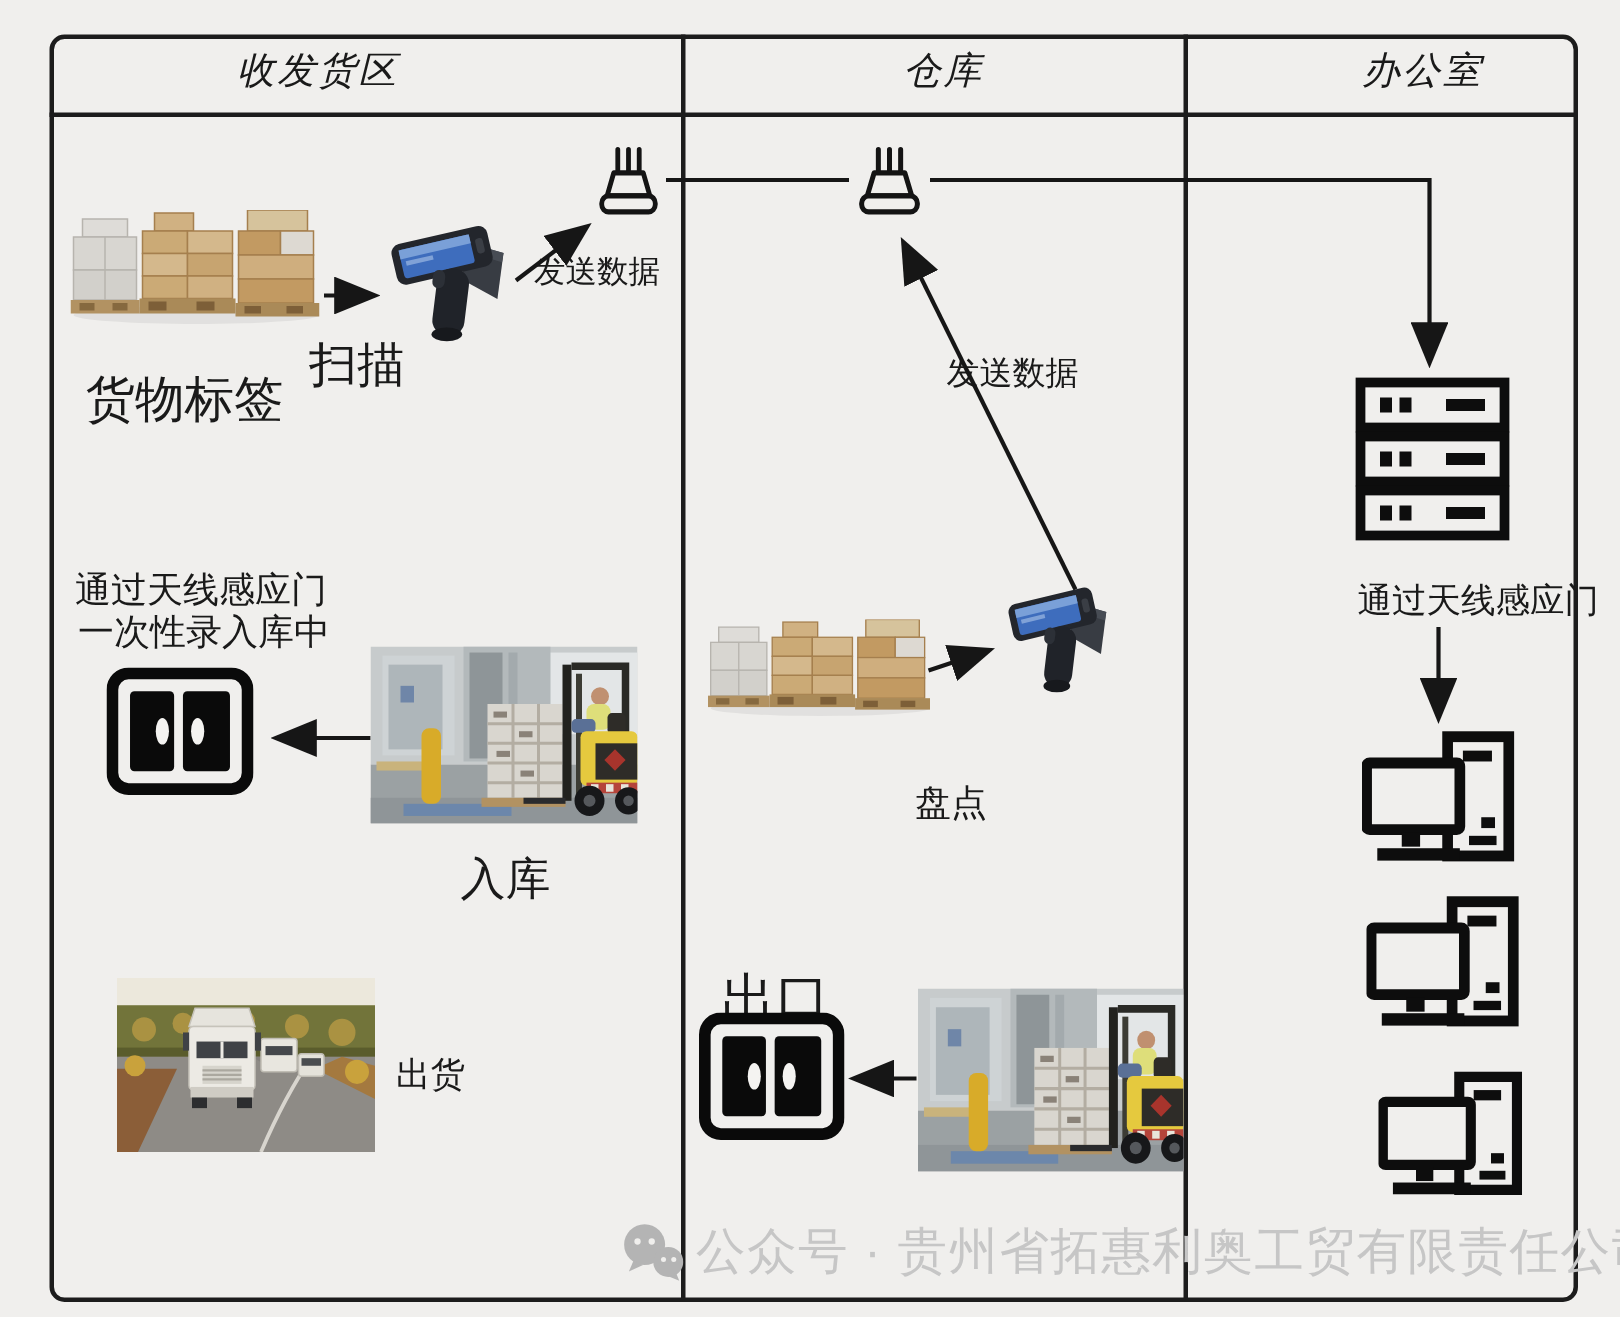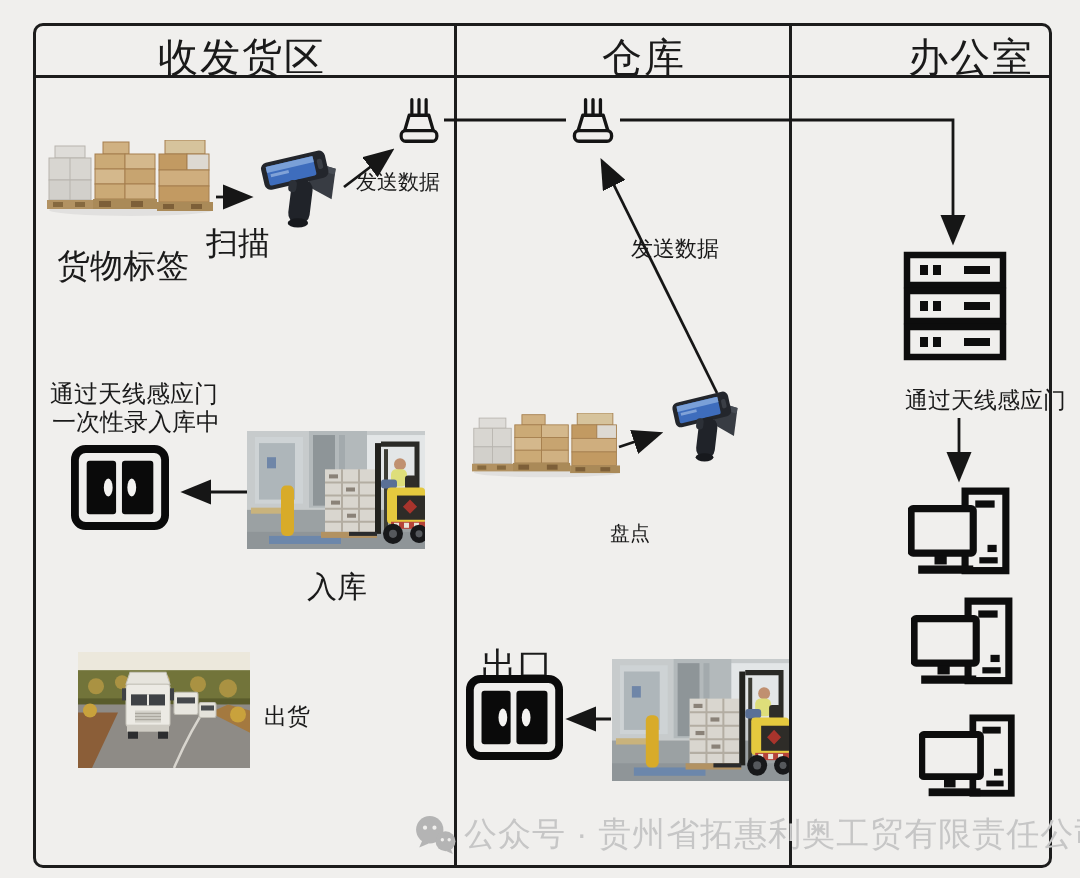--- a/index.html
+++ b/index.html
@@ -3,21 +3,21 @@
 <meta charset="utf-8">
 <style>
   html,body{margin:0;padding:0;background:#f0efed;}
   body{width:1080px;height:878px;position:relative;overflow:hidden;
        font-family:"Liberation Sans", sans-serif;color:#1a1a1a;}
   .abs{position:absolute;}
   .frame{left:33px;top:23px;width:1019px;height:845px;border:3px solid #1c1c1c;
          border-radius:10px;box-sizing:border-box;}
   .vline{top:23px;height:845px;width:3px;background:#1c1c1c;}
   .hline{left:33px;top:75px;width:1019px;height:3px;background:#1c1c1c;}
-  .hdr{top:30px;font-size:40px;font-weight:500;letter-spacing:2px;white-space:nowrap;}
+  .hdr{top:30px;font-size:25px;font-weight:500;letter-spacing:2px;white-space:nowrap;font-style:italic;}
   .lbl{white-space:nowrap;line-height:1.25;}
   .connect{left:0;top:0;width:1080px;height:878px;z-index:2;}
   .art{z-index:3;}
   .wm{z-index:5;display:flex;align-items:center;gap:8px;color:#c6c6c6;
       font-size:33px;letter-spacing:1px;white-space:nowrap;}
   svg{display:block;}
 </style>
 </head>
 <body>
 
@@ -287,21 +287,21 @@
   </svg>
 
 <div class="abs lbl" style="left:206px;top:223px;font-size:32px">扫描</div>
 <div class="abs lbl" style="left:57px;top:245px;font-size:33px">货物标签</div>
 <div class="abs lbl" style="left:356px;top:169px;font-size:21px">发送数据</div>
 <div class="abs lbl" style="left:50px;top:379px;font-size:24px">通过天线感应门</div>
 <div class="abs lbl" style="left:52px;top:407px;font-size:24px">一次性录入库中</div>
 <div class="abs lbl" style="left:307px;top:568px;font-size:30px">入库</div>
 <div class="abs lbl" style="left:264px;top:702px;font-size:23px">出货</div>
 <div class="abs lbl" style="left:631px;top:235px;font-size:22px">发送数据</div>
-<div class="abs lbl" style="left:610px;top:521px;font-size:20px">盘点</div>
+<div class="abs lbl" style="left:610px;top:521px;font-size:24px">盘点</div>
 <div class="abs lbl" style="left:481px;top:643px;font-size:36px">出口</div>
 <div class="abs lbl" style="left:905px;top:386px;font-size:23px">通过天线感应门</div>
 
 <div class="abs wm" style="left:414px;top:812px">
   <svg width="42" height="40" viewBox="0 0 40 38">
       <use href="#g-wechat"></use>
     </svg>
   <span>公众号 · 贵州省拓惠利奥工贸有限责任公司</span>
 </div>
 

